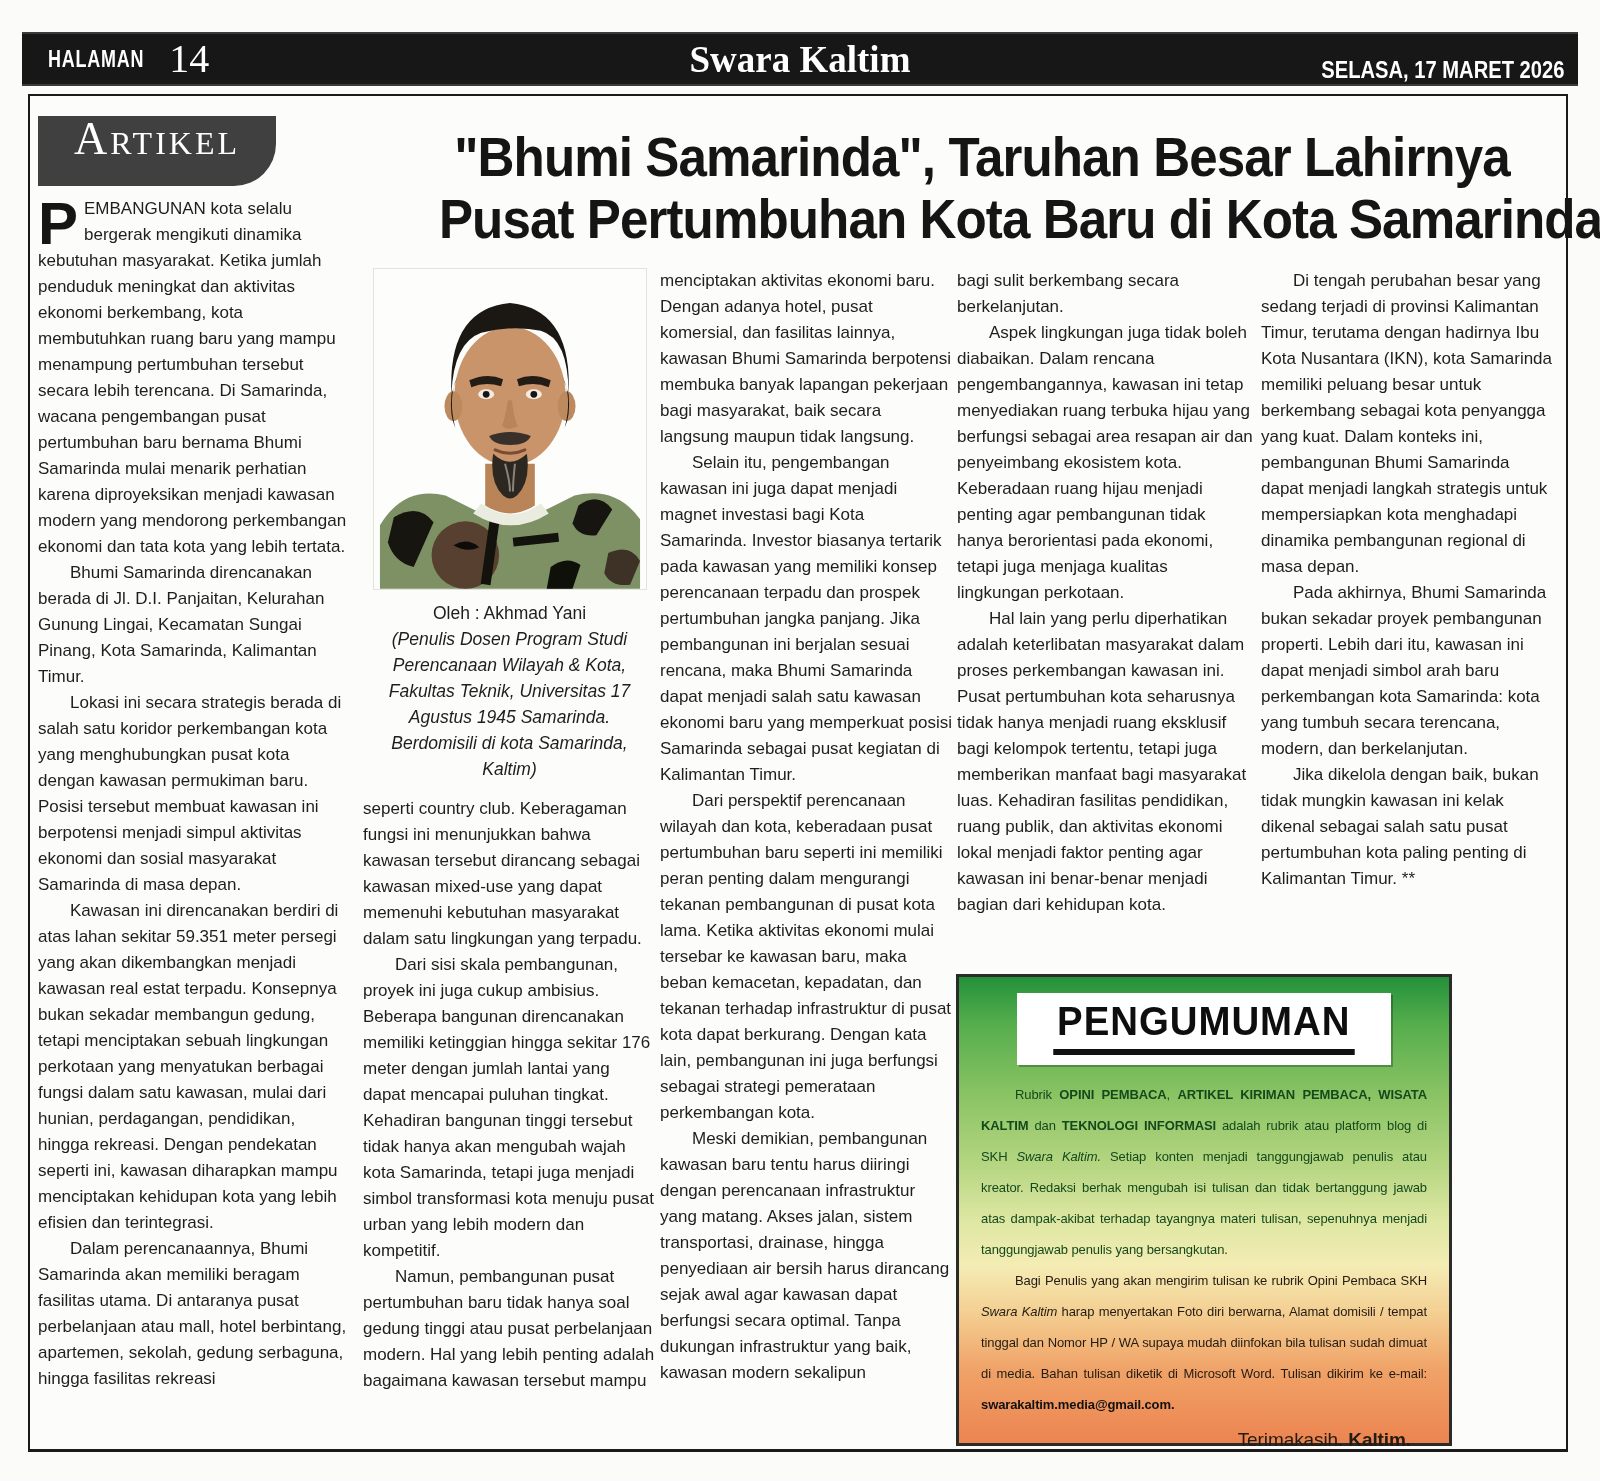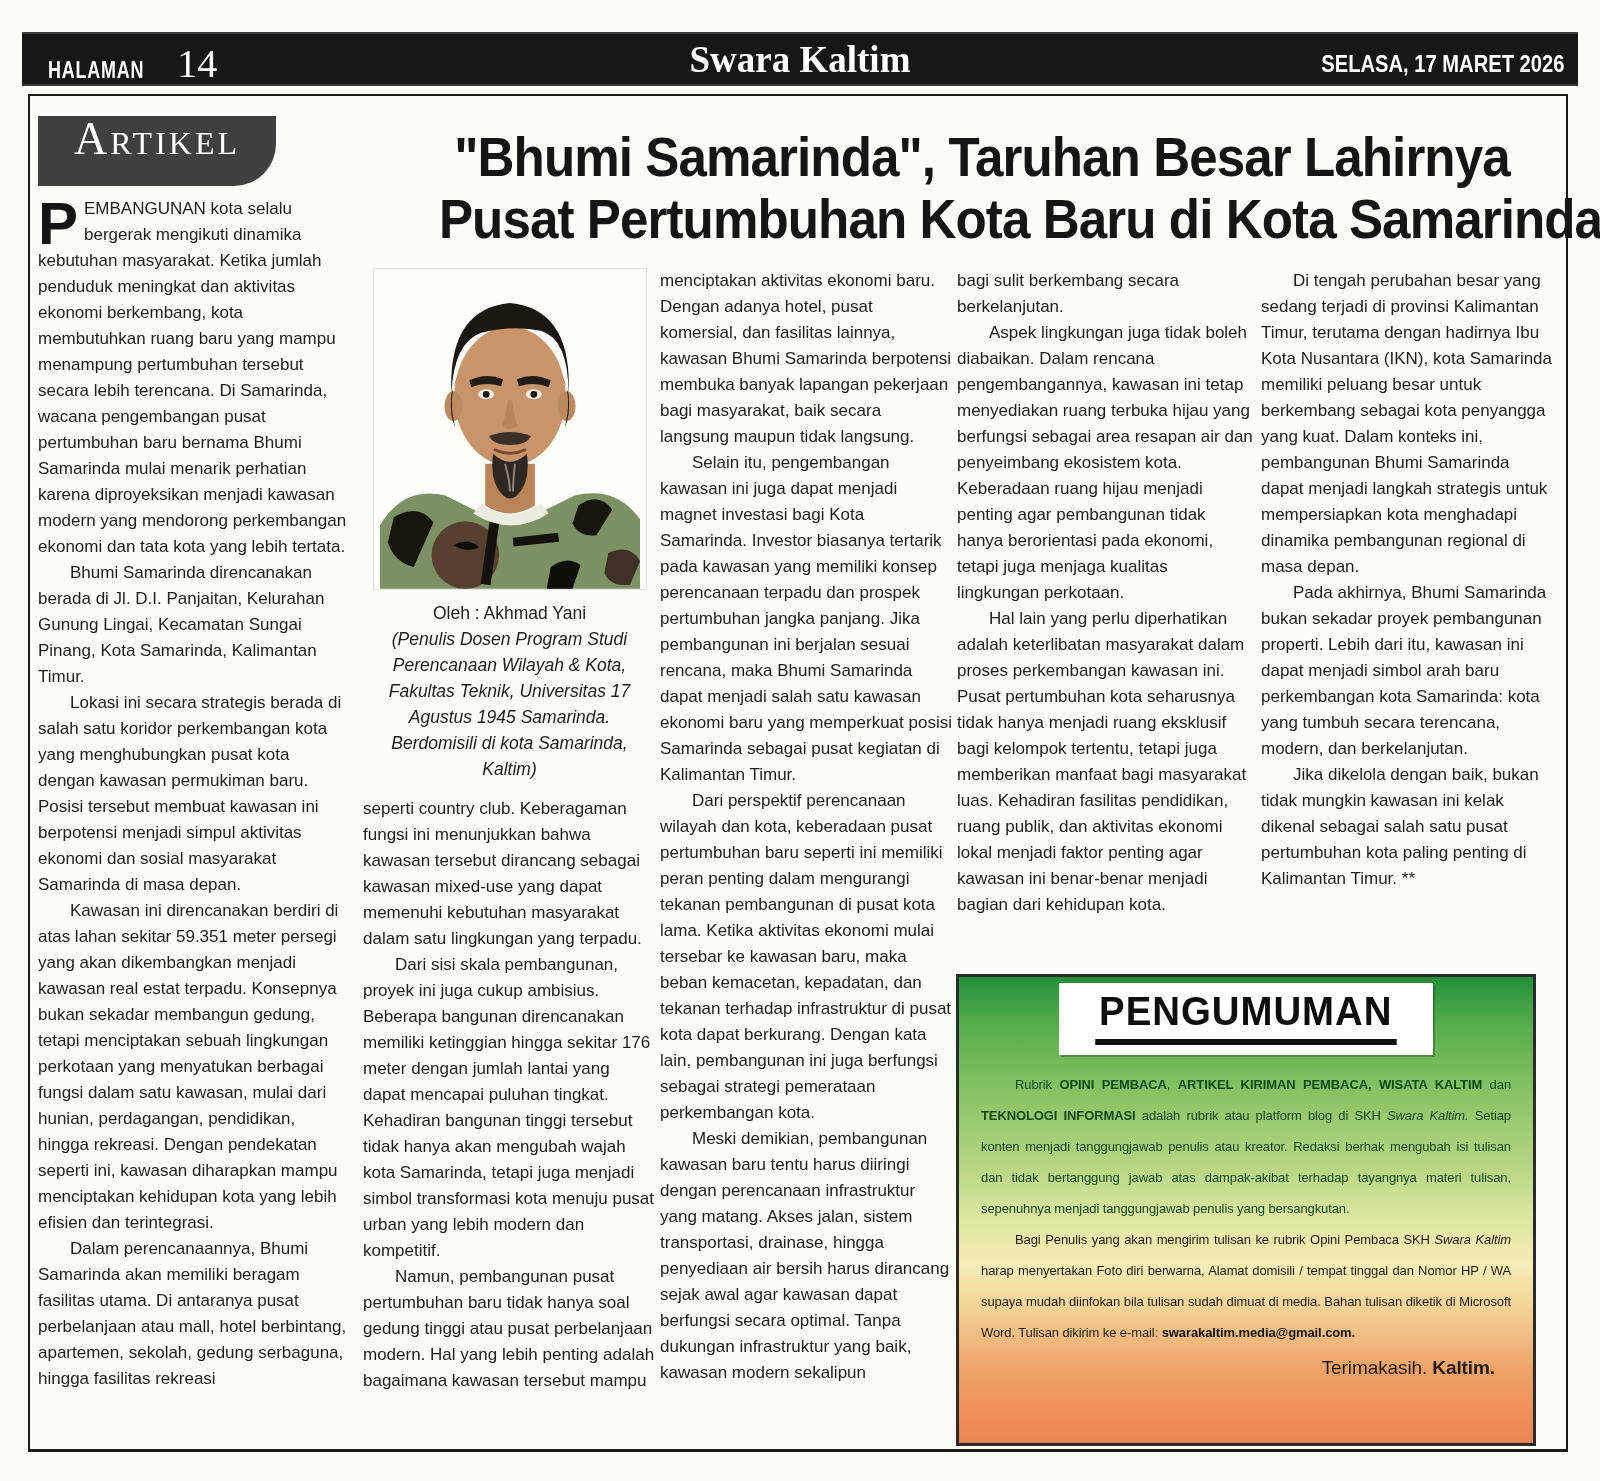--- a/index.html
+++ b/index.html
@@ -2,26 +2,26 @@
 <html><head>
 <meta charset="utf-8">
 <style>
   html,body{margin:0;padding:0;}
   body{width:1600px;height:1481px;background:#fbfbfa;font-family:"Liberation Sans",sans-serif;color:#1c1c1c;}
   .page{position:relative;width:1600px;height:1481px;overflow:hidden;}
 
   
   .topbar{position:absolute;left:22px;top:32px;right:22px;height:50px;background:#171717;
           border-top:2px solid #3a3a3a;border-bottom:2px solid #3a3a3a;color:#fff;}
-  .topbar-left{position:absolute;left:26px;top:0;height:100%;display:flex;align-items:flex-end;gap:18px;}
+  .topbar-left{position:absolute;left:26px;top:0;height:100%;display:flex;align-items:center;gap:10px;}
   .page-label{display:inline-block;font-weight:bold;font-size:23px;letter-spacing:1px;transform:scaleX(.78);transform-origin:left center;}
   .page-number{font-family:"Liberation Serif",serif;font-size:40px;line-height:1;margin-left:-12px;}
   .masthead{position:absolute;left:0;right:0;top:0;height:100%;display:flex;align-items:center;justify-content:center;
             font-family:"Liberation Serif",serif;font-weight:bold;font-size:37px;}
-  .topbar-right{position:absolute;right:14px;top:16px;height:100%;display:flex;align-items:flex-start;}
+  .topbar-right{position:absolute;right:14px;top:0;height:100%;display:flex;align-items:flex-end;}
   .edition-date{display:inline-block;font-weight:bold;font-size:24px;transform:scaleX(.84);transform-origin:right center;}
 
   
   .frame{position:absolute;left:28px;top:94px;width:1540px;height:1358px;
          border:2px solid #1a1a1a;border-bottom-width:3px;background:#fcfcfb;box-sizing:border-box;}
 
   
   .section-tab{position:absolute;left:38px;top:116px;width:238px;height:70px;background:#404040;
                border-radius:0 0 42px 0;display:flex;align-items:flex-start;justify-content:center;}
   .section-tab span{color:#fff;font-family:"Liberation Serif",serif;font-variant:small-caps;
@@ -47,22 +47,22 @@
 
   
   .photo{width:274px;height:322px;margin:0 auto;background:#fff;border:1px solid #e4e2de;box-sizing:border-box;}
   .photo svg{display:block;width:100%;height:100%;}
   .caption{margin:10px auto 14px;width:288px;text-align:center;font-size:17.5px;line-height:26px;}
   .caption .byline-prefix{font-weight:normal;}
   .caption .byline-author{font-weight:normal;}
   .caption .byline-affil{font-style:italic;display:block;}
 
   
-  .announce{position:absolute;left:956px;top:974px;width:580px;height:472px;box-sizing:border-box;
-            border:3px solid #2b2b2b;padding:4px 22px 10px;
+  .announce{position:absolute;left:956px;top:974px;width:496px;height:472px;box-sizing:border-box;
+            border:3px solid #2b2b2b;padding:14px 22px 10px;
             background:linear-gradient(180deg,#23913a 0%,#55ad4c 10%,#8cc465 26%,#b4d581 40%,#dde7a2 52%,#f4ecb4 62%,#f4cf92 72%,#f0a368 84%,#ec8450 100%);}
   .announce-title-wrap{text-align:center;margin:2px 0 14px;}
   .announce-title-box{display:inline-block;background:#fff;padding:8px 30px 10px;box-shadow:2px 2px 0 rgba(0,0,0,.25);}
   .announce-title{display:inline-block;font-weight:900;font-size:40px;line-height:1;letter-spacing:1px;color:#0e0e0e;
                   border-bottom:6px solid #111;padding:0 4px 8px;transform:scaleX(.96);transform-origin:center;}
   .announce p{margin:0;font-size:13px;line-height:31px;text-align:justify;letter-spacing:-.1px;}
   .announce p.ind{text-indent:34px;}
   .ann-p1{color:#14491c;}
   .ann-p2{color:#221c12;}
   .ann-bold{font-weight:bold;}

